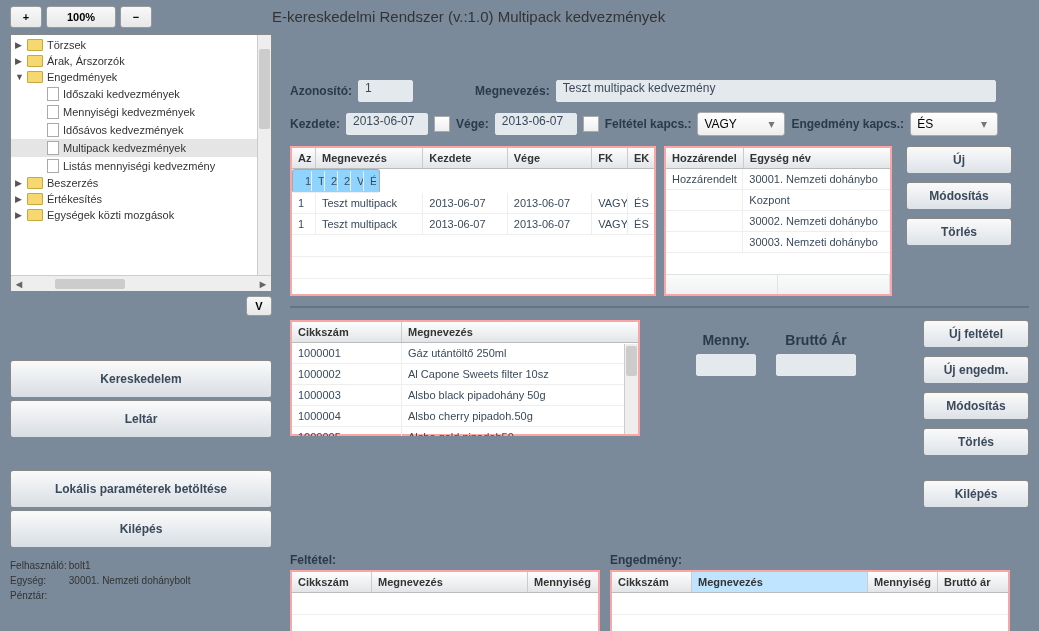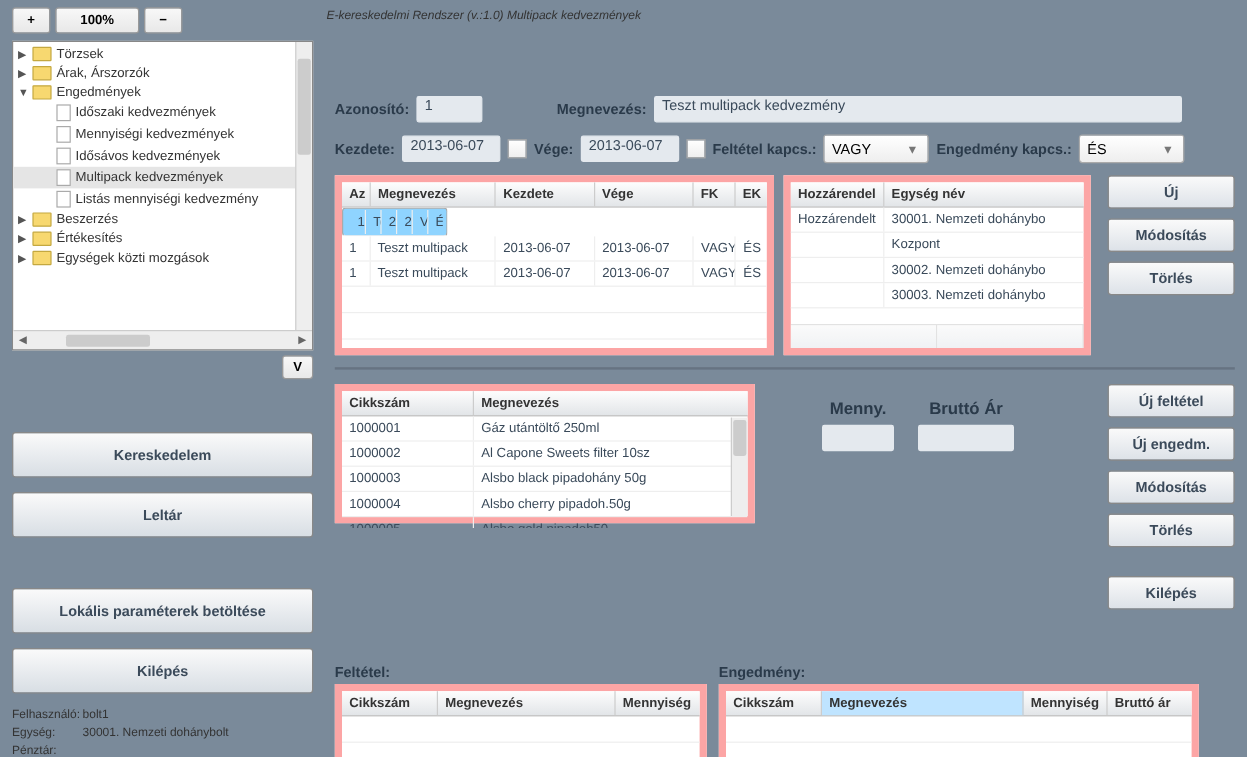--- a/index.html
+++ b/index.html
@@ -9,21 +9,21 @@
 .zoom-row { display: flex; align-items: center; gap: 4px; padding: 6px 0 6px 10px; }
 .zoom-btn { width: 32px; height: 22px; background: linear-gradient(#f8f8f8,#e8e8e8); border: 1px solid #999; border-radius: 3px; cursor: pointer; font-weight: bold; text-align: center; line-height: 20px; }
 .zoom-100 { width: 70px; }
 
 
 .main { display: flex; }
 .left { width: 272px; padding: 0 0 0 10px; }
 .right { flex: 1; padding: 0 10px 0 18px; position: relative; }
 
 
-.title-row { position: absolute; left: 272px; top: 8px; font-style: italic; color: #333; font-size: 10px; }
+.title-row { position: absolute; left: 272px; top: 8px; color: #333; font-size: 15px; }
 
 
 .tree-box { background: #fff; border: 1px solid #888; height: 258px; overflow: auto; position: relative; }
 .tree { padding: 2px 0; }
 .tree-item { display: flex; align-items: center; padding: 2px 4px; cursor: pointer; color: #333; }
 .tree-item .arrow { width: 12px; color: #555; font-size: 9px; }
 .tree-item .folder-icon { width: 16px; height: 12px; background: #f7d870; border: 1px solid #c4a840; border-radius: 1px; margin-right: 4px; }
 .tree-item .leaf-icon { width: 12px; height: 14px; background: #fff; border: 1px solid #aaa; margin-right: 4px; margin-left: 14px; }
 .tree-item.l1 { padding-left: 4px; }
 .tree-item.l2 { padding-left: 22px; }
@@ -31,54 +31,54 @@
 .tree-scroll { position: absolute; right: 0; top: 0; bottom: 16px; width: 14px; background: #eee; border-left: 1px solid #ccc; }
 .tree-scroll-thumb { background: #ccc; height: 80px; margin: 14px 1px 0; border-radius: 2px; }
 .tree-hscroll { position: absolute; left:0; right:0; bottom:0; height:16px; background:#eee; border-top:1px solid #ccc; display:flex; align-items:center; }
 .tree-hscroll .hthumb { width:70px; height:10px; background:#ccc; margin-left:28px; border-radius:2px; }
 .tree-hscroll .harr { width:16px; text-align:center; color:#666; }
 
 .v-btn { width: 26px; height: 20px; margin-top: 4px; margin-left: auto; display:block; background: linear-gradient(#f8f8f8,#e8e8e8); border:1px solid #999; border-radius:3px; text-align:center; line-height:18px; cursor:pointer; font-weight:bold; }
 
 
 .big-btns { margin-top: 44px; }
-.big-btn { height: 38px; background: linear-gradient(#fafafa,#d8dee4); border:1px solid #888; border-radius:3px; margin-bottom: 12px; text-align:center; line-height:36px; font-weight:bold; color:#3b4a5a; cursor:pointer; font-size:12px; }
+.big-btn { height: 38px; background: linear-gradient(#fafafa,#d8dee4); border:1px solid #888; border-radius:3px; margin-bottom: 2px; text-align:center; line-height:36px; font-weight:bold; color:#3b4a5a; cursor:pointer; font-size:12px; }
 .big-btn:last-child { margin-bottom:0; }
 .big-btns .gap { height: 30px; }
 
 
 .status { margin-top: 10px; color: #333; font-size: 10px; line-height: 15px; }
 .status .lbl { display:inline-block; width: 56px; }
 
 
 .header-form { margin-top: 46px; }
 .form-row { display: flex; align-items: center; gap: 6px; margin-bottom: 10px; }
 .fld-label { color: #2a3a4a; font-weight: bold; font-size: 12px; }
 .fld-input { background: #e4e9ee; border: 1px solid #e4e9ee; border-radius: 2px; height: 22px; padding: 0 6px; color: #3a4a5a; font-size: 12px; }
 .fld-input.short { width: 55px; }
 .fld-input.date { width: 82px; }
 .fld-input.long { width: 440px; }
 .cal-icon { width: 16px; height: 16px; background: linear-gradient(#fff,#eee); border:1px solid #aaa; display:inline-block; cursor:pointer; }
 .sel { background: linear-gradient(#fff,#eee); border:1px solid #aaa; border-radius:3px; height:24px; width: 88px; padding: 0 6px; font-size:12px; cursor:pointer; display:flex; align-items:center; justify-content:space-between; }
 .sel .sel-arr { width: 14px; text-align:center; color:#777; }
 
 
-.grid { background:#fff; border:6px solid #fca5a5; }
+.grid { background:#fff; border:2px solid #fca5a5; }
 .grid-head { display:flex; background: linear-gradient(#fdfdfd,#e2e5e8); border-bottom:1px solid #bbb; }
 .grid-head .hcell { border-right:1px solid #ccc; padding: 4px 6px; font-weight:bold; color:#333; font-size:11px; }
 .grid-body .row { display:flex; border-bottom:1px solid #eee; }
 .grid-body .row.sel { background:#8fd4ff; }
 .grid-body .cell { border-right:1px solid #eee; padding: 4px 6px; color:#3a4a5a; font-size:11px; white-space:nowrap; overflow:hidden; }
 .grid-body .empty { height: 22px; }
 
 
 .top-grids { display:flex; gap: 8px; }
 .grid-a { width: 366px; height: 150px; }
 .grid-a .c1{width:24px;} .grid-a .c2{width:108px;} .grid-a .c3{width:85px;} .grid-a .c4{width:85px;} .grid-a .c5{width:36px;} .grid-a .c6{width:26px;border-right:none;}
-.grid-b { width: 256px; height: 150px; position:relative; }
+.grid-b { width: 228px; height: 150px; position:relative; }
 .grid-b .c1{width:78px;} .grid-b .c2{width:148px;border-right:none;}
 .grid-b-footer { position:absolute; bottom:0; left:0; right:0; height:20px; display:flex; }
 .grid-b-footer .fbtn { flex:1; background: linear-gradient(#f8f8f8,#e4e8ec); border-top:1px solid #ccc; border-right:1px solid #ccc; opacity:.55; }
 
 
 .actions { display:flex; flex-direction:column; gap:8px; margin-left: 6px; }
 .act-btn { width: 106px; height: 28px; background: linear-gradient(#fafafa,#dde2e8); border:1px solid #888; border-radius:3px; text-align:center; line-height:26px; font-weight:bold; color:#3b4a5a; cursor:pointer; font-size:12px; }
 
 
 .hsep { height:8px; border-top: 2px solid #667382; margin: 10px 0 6px; }

